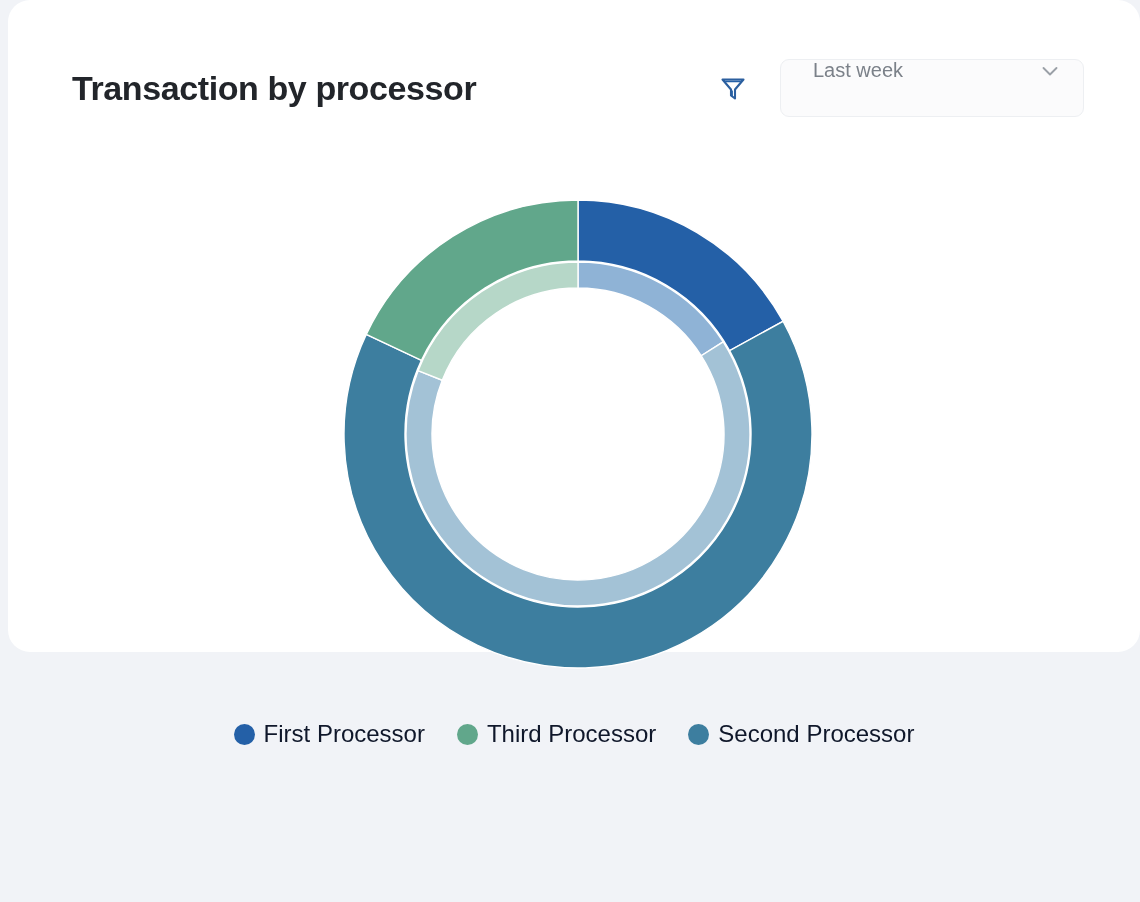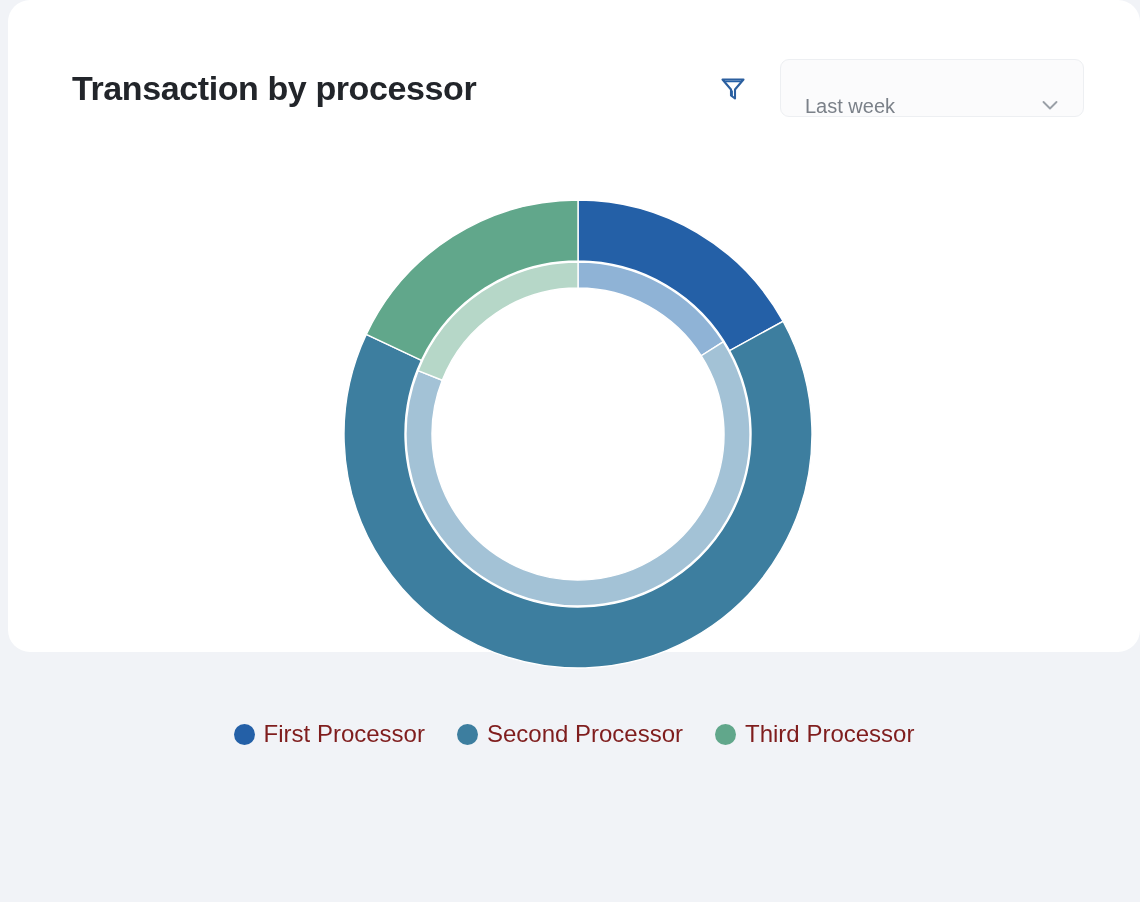--- a/index.html
+++ b/index.html
@@ -49,22 +49,22 @@
     width: 30px; height: 30px;
     display: block;
     cursor: pointer;
   }
   .period-select {
     width: 304px; height: 58px;
     background: #fbfbfc;
     border: 1px solid #edeff2;
     border-radius: 9px;
     display: flex;
-    align-items: flex-end;
-    padding: 0 22px 0 24px;
+    align-items: flex-start;
+    padding: 0 22px 0 32px;
     cursor: pointer;
   }
   .period-select-value {
     font-size: 20px;
     color: #7b8189;
     line-height: 1;
   }
   .chevron {
     margin-left: auto;
     width: 22px; height: 22px;
@@ -96,21 +96,21 @@
     gap: 9px;
     cursor: pointer;
   }
   .legend-swatch {
     width: 21px; height: 21px;
     border-radius: 50%;
     flex: none;
   }
   .legend-label {
     font-size: 24px;
-    color: #7f1d1d;
+    color: #0f172a;
     line-height: 1;
     white-space: nowrap;
   }
 </style>
 </head>
 <body>
 
 <div id="page">
   <div class="card">
 
@@ -148,23 +148,23 @@
           <path d="M 410.0784444272208 230.68257693823534 A 172 172 0 0 1 570 122 L 570 148 A 146 146 0 0 0 434.25263306031536 240.25381530803696 Z" fill="#b6d7c8" stroke="#ffffff" stroke-width="1.4"></path>
         </svg>
     </div>
 
     <div class="legend" id="legend">
         <div class="legend-item">
           <span class="legend-swatch" style="background: rgb(36, 96, 167);"></span>
           <span class="legend-label">First Processor</span>
         </div>
         <div class="legend-item">
+          <span class="legend-swatch" style="background: rgb(97, 167, 139);"></span>
+          <span class="legend-label">Third Processor</span>
+        </div>
+        <div class="legend-item">
           <span class="legend-swatch" style="background: rgb(61, 126, 159);"></span>
           <span class="legend-label">Second Processor</span>
-        </div>
-        <div class="legend-item">
-          <span class="legend-swatch" style="background: rgb(97, 167, 139);"></span>
-          <span class="legend-label">Third Processor</span>
         </div>
       </div>
 
   </div>
 </div>
 
 </body></html>

